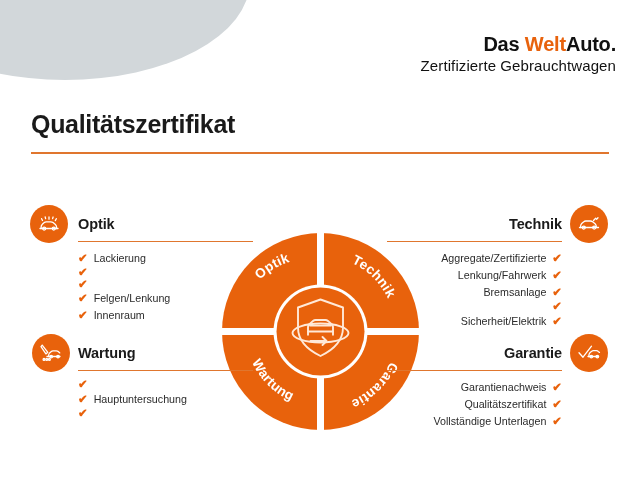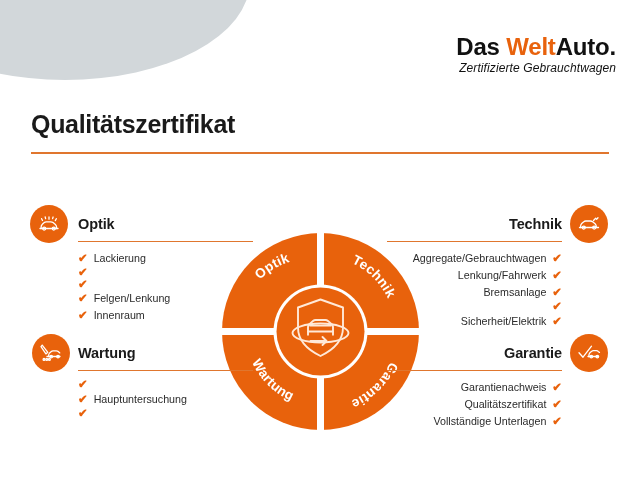--- a/index.html
+++ b/index.html
@@ -21,28 +21,27 @@
     border-radius:50%;
     z-index:0;
   }
 
   
   .logo{
     position:absolute; right:24px; top:34px;
     text-align:right; z-index:5;
   }
   .logo-main{
-    font-size:24px; font-weight:bold; letter-spacing:-0.2px;
+    font-size:20px; font-weight:bold; letter-spacing:-0.2px;
     color:#111111; line-height:1.05; white-space:nowrap;
   }
   .logo-main .welt{color:#e8620c;}
   .logo-sub{
-    font-size:12px; color:#111111; margin-top:2px; white-space:nowrap;
+    font-size:15px; color:#111111; margin-top:2px; white-space:nowrap;
     letter-spacing:0.1px;
-    font-style:italic;
   }
 
   
   .page-title{
     position:absolute; left:31px; top:110px;
     font-size:25px; font-weight:bold; color:#1a1a1a;
     letter-spacing:-0.3px; z-index:5;
   }
   .title-rule{
     position:absolute; left:31px; top:152px;
@@ -155,21 +154,21 @@
       <path d="M17.5 9.5l2.2-2.3M20.6 8.2l1.4-1.5"></path>
     </svg>
   </div>
   <div class="block right" style="left:387px;top:212px;width:175px;">
     <div class="head">
       <span class="sec-title">Technik</span>
     </div>
     <div class="sec-rule" style="width:175px;"></div>
     <div class="items">
       <div class="item">
-          <span>Aggregate/Gebrauchtwagen</span>
+          <span>Aggregate/Zertifizierte</span>
           <span class="check">✔</span>
         </div>
       <div class="item">
           <span>Lenkung/Fahrwerk</span>
           <span class="check">✔</span>
         </div>
       <div class="item">
           <span>Bremsanlage</span>
           <span class="check">✔</span>
         </div>

